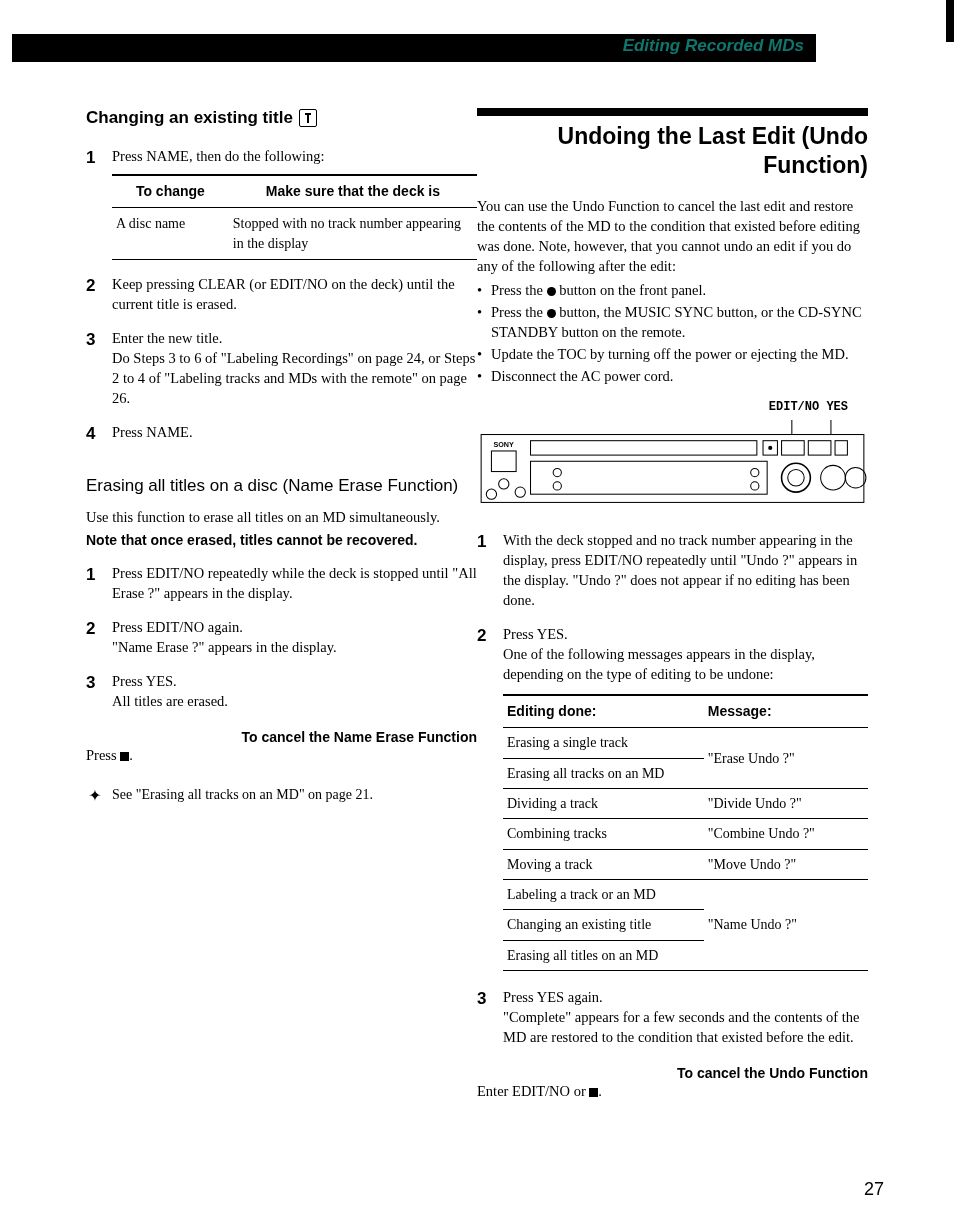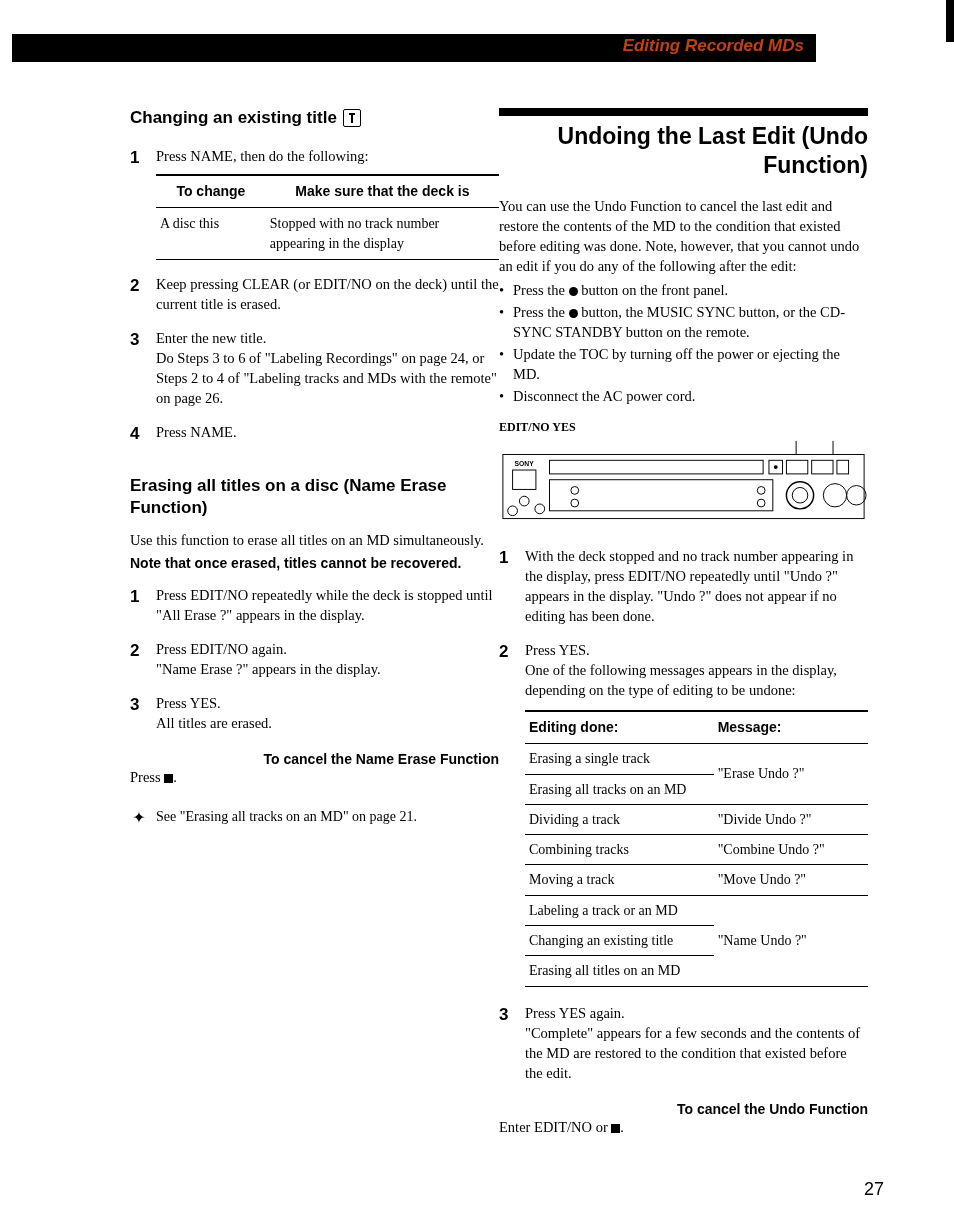--- a/index.html
+++ b/index.html
@@ -16,41 +16,40 @@
     top: 34px;
     left: 12px;
     right: 138px;
     height: 28px;
     background: #000;
   }
   .header-title {
     position: absolute;
     top: 36px;
     right: 150px;
-    color: #c2410c;
+    color: #0f766e;
     font-family: Arial, sans-serif;
     font-weight: bold;
     font-style: italic;
     font-size: 17px;
   }
   .edge-mark {
     position: absolute;
     top: 0;
     right: 0;
     width: 8px;
     height: 42px;
     background: #000;
   }
   .content {
     position: absolute;
     top: 108px;
     left: 86px;
     right: 86px;
     display: flex;
-    margin-left: 44px;
   }
   .col {
     flex: 1;
     min-width: 0;
   }
   .sec-title {
     font-family: Arial, sans-serif;
     font-weight: bold;
     font-size: 17px;
     margin-bottom: 18px;
@@ -110,21 +109,21 @@
     border-bottom: 1px solid #000;
     padding: 6px 4px;
   }
   table.deck td {
     border-bottom: 1px solid #000;
     padding: 6px 4px;
     vertical-align: top;
   }
   .subhead {
     font-family: Arial, sans-serif;
-    font-weight: bold;
+    font-weight: normal;
     font-size: 17px;
     margin-top: 30px;
     margin-bottom: 10px;
     line-height: 1.3;
   }
   .small-bold {
     font-family: Arial, sans-serif;
     font-weight: bold;
     font-size: 14px;
     margin-top: 18px;
@@ -193,24 +192,24 @@
     width: 9px; height: 9px;
     background: #000;
     vertical-align: -1px;
   }
   .deck-fig {
     width: 100%;
     margin: 14px 0 18px 0;
   }
   .deck-fig svg { width: 100%; height: auto; }
   .fig-label {
-    font-family: Liberation Serif, serif;
+    font-family: Liberation Mono, monospace;
     font-weight: bold;
     font-size: 12px;
-    text-align: left;
+    text-align: right;
     margin-bottom: 2px;
     padding-right: 20px;
   }
   table.msg {
     width: 100%;
     border-collapse: collapse;
     margin-top: 10px;
     font-size: 14px;
   }
   table.msg th {
@@ -259,21 +258,21 @@
         <span class="num">1</span>
         <div class="body">
           <div>Press NAME, then do the following:</div>
           <table class="deck">
             <tbody>
                 <tr>
               <th style="width:32%">To change</th>
               <th>Make sure that the deck is</th>
             </tr>
             <tr>
-              <td>A disc this</td>
+              <td>A disc name</td>
               <td>Stopped with no track number appearing in the display</td>
             </tr>
           </tbody>
             </table>
         </div>
       </li>
       <li>
         <span class="num">2</span>
         <div class="body">Keep pressing CLEAR (or EDIT/NO on the deck) until the current title is erased.</div>
       </li>

